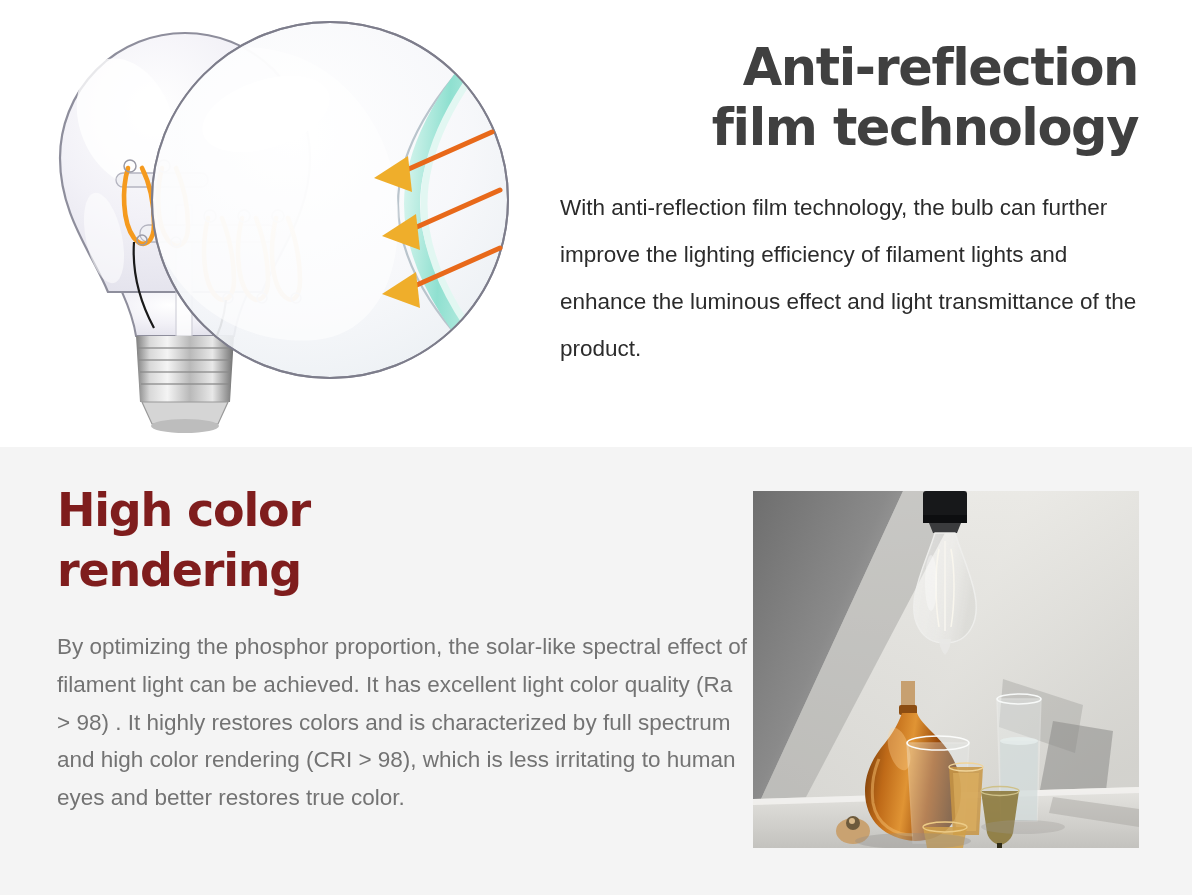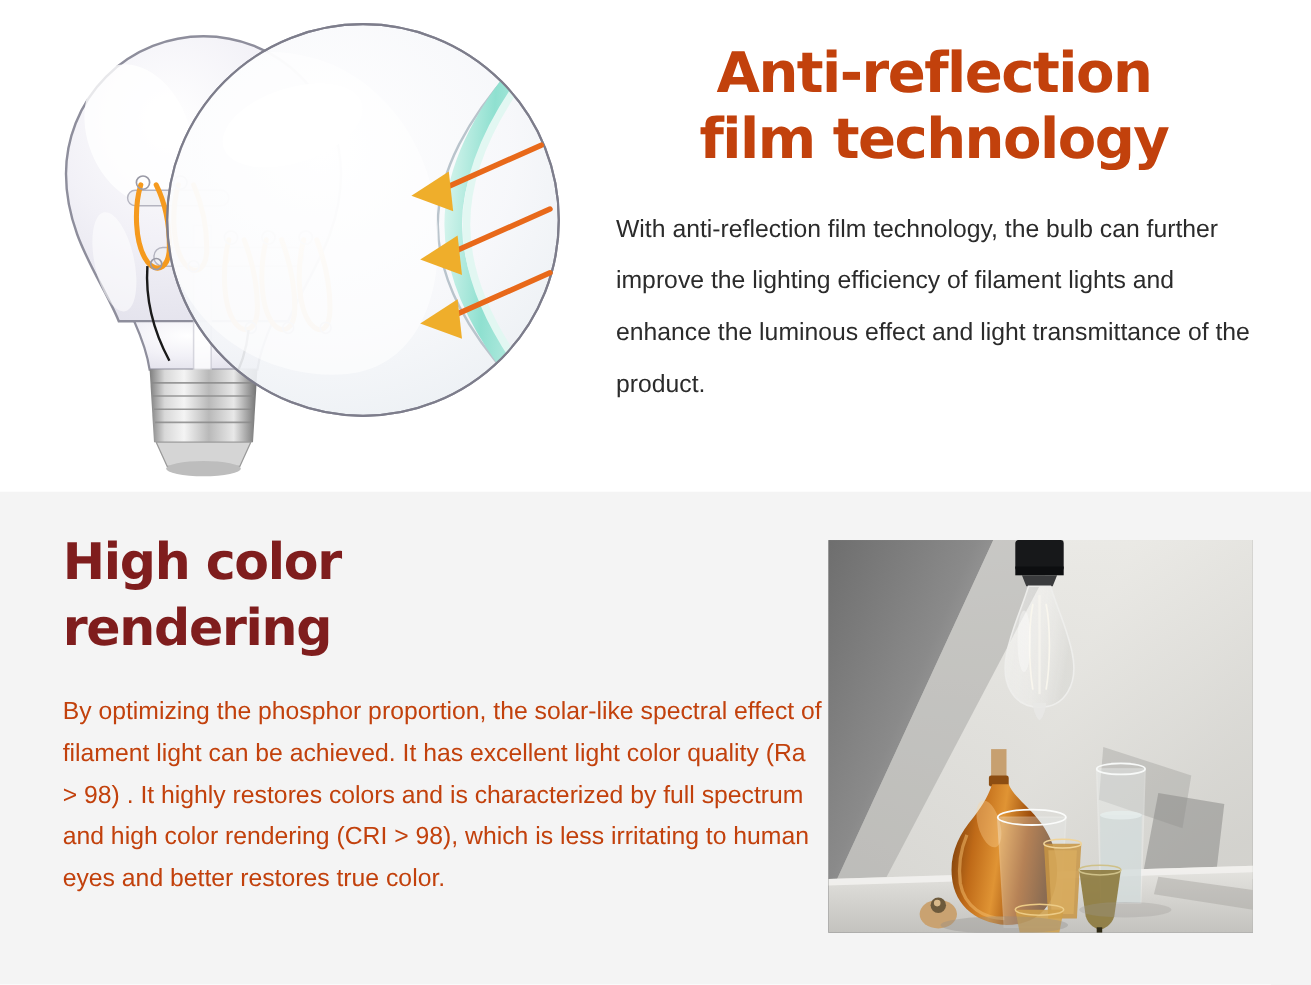--- a/index.html
+++ b/index.html
@@ -31,22 +31,22 @@
   .top-text {
     position:absolute; left:560px; top:38px;
     width:578px;
   }
   .top-heading {
     font-family:"DejaVu Sans", sans-serif;
     font-weight:bold;
     font-size:51px;
     line-height:60px;
     letter-spacing:-1.4px;
-    color:#c2410c;
-    text-align:center;
+    color:#404040;
+    text-align:right;
     white-space:pre-line;
   }
   .top-body {
     margin-top:26px;
     font-family:"Liberation Sans", sans-serif;
     font-weight:400;
     font-size:22.5px;
     line-height:47px;
     color:#2b2b2b;
     text-align:left;
@@ -73,21 +73,21 @@
     color:#7f1d1d;
     text-align:left;
     white-space:pre-line;
   }
   .bottom-body {
     margin-top:28px;
     font-family:"Liberation Sans", sans-serif;
     font-weight:400;
     font-size:22.5px;
     line-height:37.8px;
-    color:#c2410c;
+    color:#737373;
     text-align:left;
     white-space:pre-line;
   }
 
   
   .photo {
     position:absolute; left:753px; top:44px;
     width:386px; height:357px;
     overflow:hidden;
     background:#8d8d8d;

